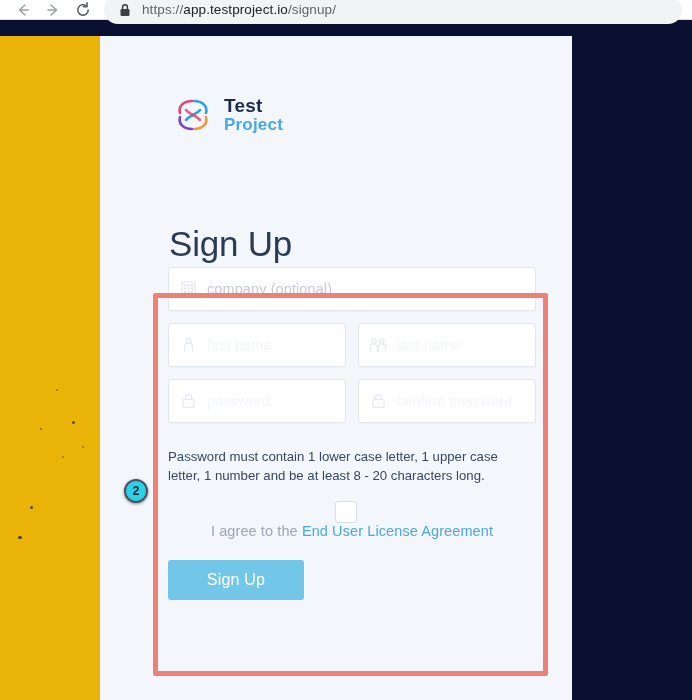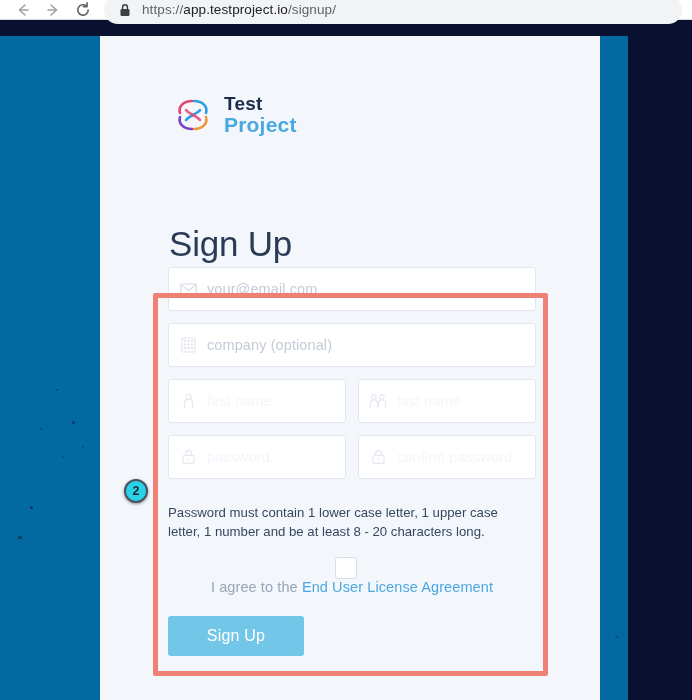--- a/index.html
+++ b/index.html
@@ -39,43 +39,43 @@
     font-size: 13.5px;
     color: #5f6368;
     white-space: nowrap;
     letter-spacing: 0.1px;
   }
   .url-host { color: #202124; }
 
   
   .page-bg {
     position: absolute; top: 36px; left: 0;
-    width: 628px; height: 664px;
-    background: #0369a1;
+    width: 572px; height: 664px;
+    background: #eab308;
     overflow: hidden;
   }
   .star { position: absolute; background: #1c2750; border-radius: 50%; }
 
   
   .card {
     position: absolute;
     left: 100px; top: 0;
     width: 500px; height: 664px;
     background: #f3f7fc;
   }
 
   
   .logo-row {
     position: absolute; left: 72px; top: 58px;
     display: flex; align-items: center;
   }
   .logo-mark { width: 42px; height: 42px; flex: 0 0 auto; }
   .logo-text { margin-left: 10px; line-height: 1.05; }
   .logo-line1 { font-size: 19px; color: #1c2b4b; font-weight: 600; letter-spacing: 0.2px; }
-  .logo-line2 { font-size: 21px; color: #4aa8e0; font-weight: 600; letter-spacing: 0.2px; }
+  .logo-line2 { font-size: 17px; color: #4aa8e0; font-weight: 600; letter-spacing: 0.2px; }
 
   
   .heading {
     position: absolute; left: 69px; top: 188px;
     font-size: 35px; font-weight: 400;
     color: #2b3a55;
     letter-spacing: -0.2px;
   }
 
   
@@ -240,29 +240,20 @@
         <div class="logo-line1">Test</div>
         <div class="logo-line2">Project</div>
       </span>
     </div>
 
     <div class="heading">Sign Up</div>
 
     <div class="form-area">
 
       
-      <div class="field">
-        <span class="f-icon">
-          <svg width="17" height="13" viewBox="0 0 17 13">
-            <rect x="0.8" y="0.8" width="15.4" height="11.4" rx="1.2" fill="none" stroke="#d9dfe8" stroke-width="1.3"></rect>
-            <path d="M1.4 2 L8.5 7.4 L15.6 2" fill="none" stroke="#d9dfe8" stroke-width="1.3" stroke-linecap="round" stroke-linejoin="round"></path>
-          </svg>
-        </span>
-        <span class="f-ph">your@email.com</span>
-      </div>
 
       
       <div class="field">
         <span class="f-icon">
           <svg width="15" height="16" viewBox="0 0 15 16">
             <rect x="1" y="1" width="13" height="14" rx="1" fill="none" stroke="#dfe4ec" stroke-width="1.2"></rect>
             <g fill="#dfe4ec">
               <rect x="3" y="3" width="2" height="2"></rect>
                 <rect x="6.5" y="3" width="2" height="2"></rect>
                 <rect x="10" y="3" width="2" height="2"></rect>

